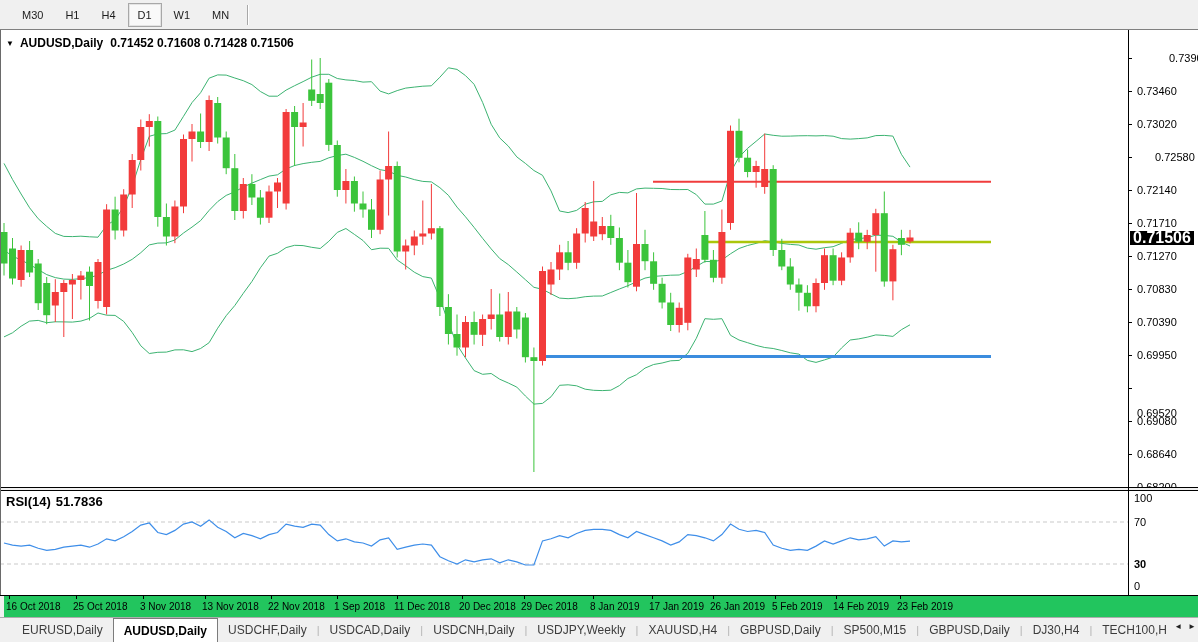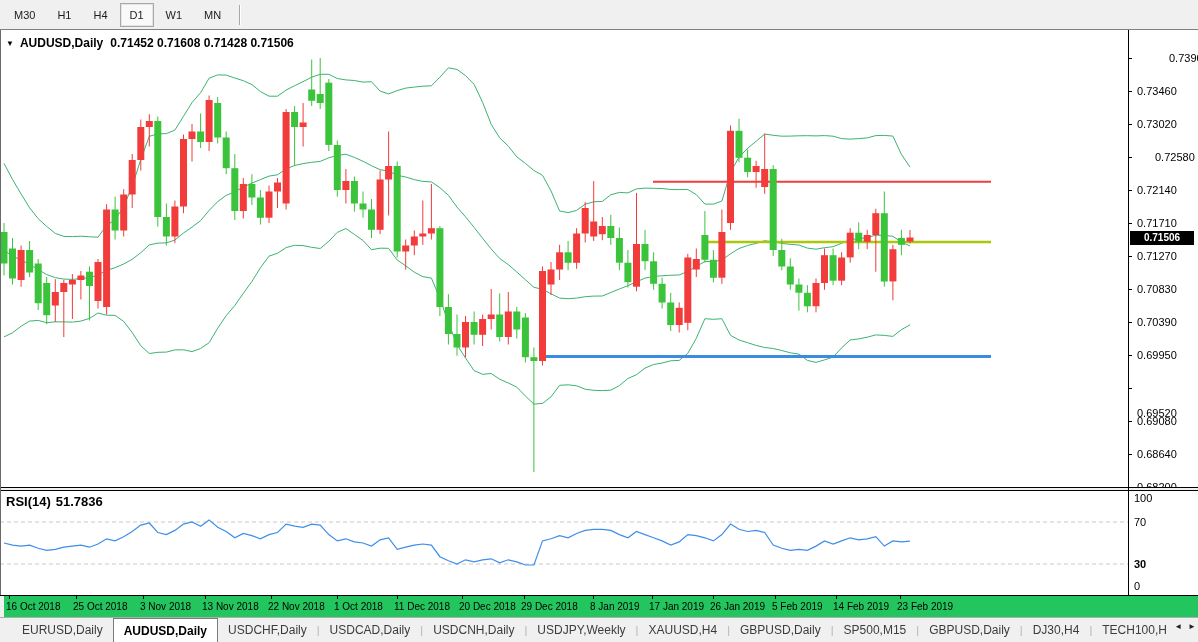--- a/index.html
+++ b/index.html
@@ -1,20 +1,20 @@
 <!DOCTYPE html>
 <html><head>
 <meta charset="utf-8">
 <style>
   html,body{margin:0;padding:0;width:1198px;height:642px;overflow:hidden;
     font-family:"Liberation Sans",sans-serif;background:#f0f0f0;
     -webkit-user-select:none;user-select:none;}
   .abs{position:absolute;}
   
-  #toolbar{left:0;top:0;width:1198px;height:29px;background:#f0f0f0;display:flex;align-items:center;padding-left:4px;box-sizing:border-box;}
+  #toolbar{left:0;top:0;width:1198px;height:29px;background:#f0f0f0;display:flex;align-items:center;padding-left:12px;box-sizing:border-box;}
   .tf-btn{height:22px;padding:0 9px;display:flex;align-items:center;justify-content:center;
     font-size:11px;color:#1c1c1c;border:1px solid transparent;margin-right:2px;cursor:default;}
   .tf-btn.active{border:1px solid #a8a8a8;background:#f9f9f9;box-shadow:inset 0 0 0 1px #e4e4e4;}
   .toolbar-sep{width:1px;height:20px;background:#a8a8a8;border-right:1px solid #ffffff;margin:0 6px;}
   
   #line-top{left:0;top:29px;width:1198px;height:1px;background:#808080;}
   #chart-panel{left:0;top:30px;width:1198px;height:457px;background:#ffffff;}
   #rsi-panel{left:0;top:491px;width:1198px;height:104px;background:#ffffff;}
   #split-a{left:0;top:487px;width:1198px;height:1px;background:#000;}
   #split-gap{left:0;top:488px;width:1198px;height:2px;background:#f0f0f0;}
@@ -24,21 +24,21 @@
   #vline-left{left:0;top:30px;width:1px;height:565px;background:#6a6a6a;}
   svg{display:block;}
   
   #chart-title{left:6px;top:36px;height:14px;display:flex;align-items:center;font-size:12px;font-weight:bold;color:#000;}
   #chart-title .tri{font-size:8px;margin-right:6px;color:#000;}
   #chart-title .ohlc{margin-left:7px;}
   
   .ptick{width:4px;height:1px;background:#000;left:1128px;}
   .plabel{left:1137px;width:58px;height:12px;font-size:11px;color:#000;line-height:12px;}
   #price-badge{left:1130px;top:230.5px;width:64px;height:14px;background:#000;color:#fff;
-    font-size:10px;font-weight:bold;line-height:14px;text-align:center;}
+    font-size:16px;font-weight:bold;line-height:14px;text-align:center;}
   
   #rsi-title{left:6px;top:495px;height:13px;display:flex;align-items:center;font-size:13px;font-weight:bold;color:#000;}
   #rsi-title span{margin-right:5px;}
   .rlabel{left:1134px;width:40px;height:12px;font-size:11px;color:#000;line-height:12px;}
   
   #date-strip{left:4px;top:596px;width:1198px;height:21px;background:#22c55e;}
   .dtick{top:0;width:1px;height:3px;background:#000;position:absolute;}
   .dlabel{top:5px;position:absolute;font-size:10px;color:#000;white-space:nowrap;}
   
   #tab-bar{left:0;top:617px;width:1198px;height:25px;background:#f0f0f0;border-top:1px solid #adadad;
@@ -356,21 +356,21 @@
     <div class="dlabel" style="left: 2px;">16 Oct 2018</div>
     <div class="dtick" style="left: 72px;"></div>
     <div class="dlabel" style="left: 69px;">25 Oct 2018</div>
     <div class="dtick" style="left: 139px;"></div>
     <div class="dlabel" style="left: 136px;">3 Nov 2018</div>
     <div class="dtick" style="left: 201px;"></div>
     <div class="dlabel" style="left: 198px;">13 Nov 2018</div>
     <div class="dtick" style="left: 267px;"></div>
     <div class="dlabel" style="left: 264px;">22 Nov 2018</div>
     <div class="dtick" style="left: 333px;"></div>
-    <div class="dlabel" style="left: 330px;">1 Oct 2018</div>
+    <div class="dlabel" style="left: 330px;">1 Sep 2018</div>
     <div class="dtick" style="left: 393px;"></div>
     <div class="dlabel" style="left: 390px;">11 Dec 2018</div>
     <div class="dtick" style="left: 458px;"></div>
     <div class="dlabel" style="left: 455px;">20 Dec 2018</div>
     <div class="dtick" style="left: 520px;"></div>
     <div class="dlabel" style="left: 517px;">29 Dec 2018</div>
     <div class="dtick" style="left: 589px;"></div>
     <div class="dlabel" style="left: 586px;">8 Jan 2019</div>
     <div class="dtick" style="left: 648px;"></div>
     <div class="dlabel" style="left: 645px;">17 Jan 2019</div>

